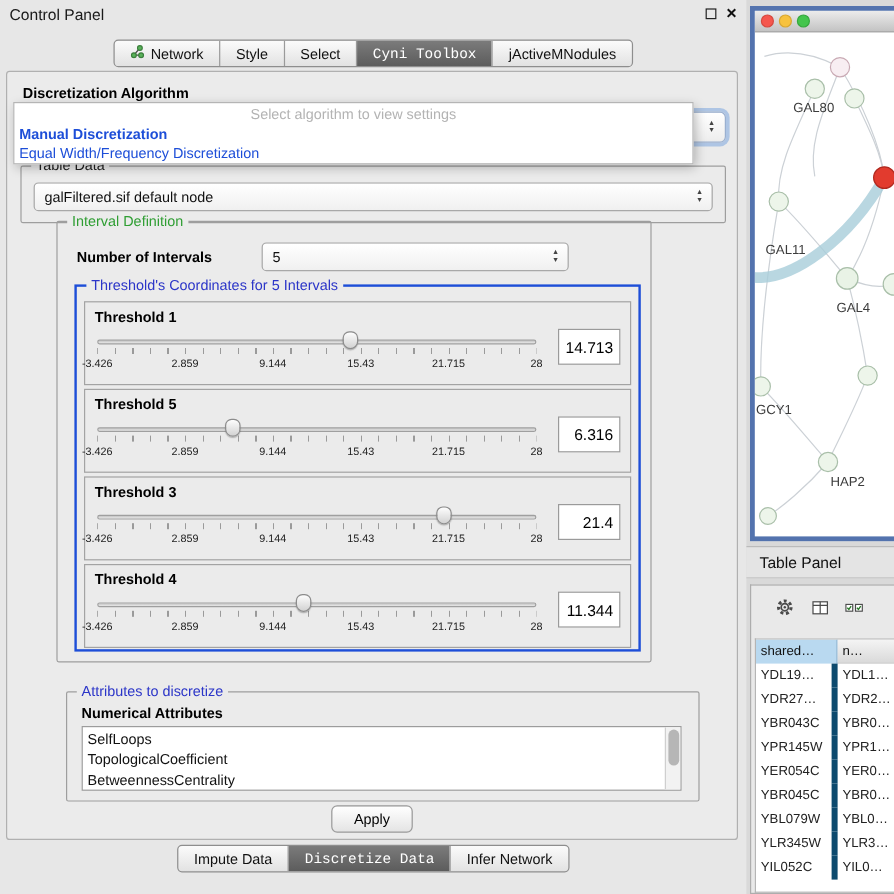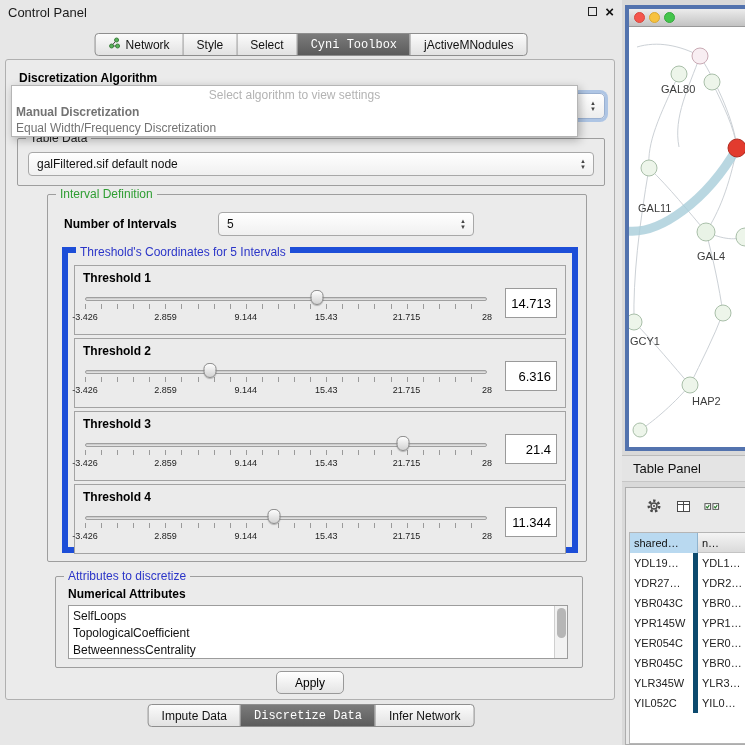--- a/index.html
+++ b/index.html
@@ -22,39 +22,39 @@
 
   .inner-panel { position:absolute; left:5px; top:59px; width:610px; height:641px; background:#ebebeb; border:1px solid #b0b0b0; border-radius:3px; }
 
   .algo-label { position:absolute; left:13px; top:11px; font-weight:bold; font-size:12px; color:#000; }
 
   .combo-stub { position:absolute; left:549px; top:33px; width:50px; height:26px; background:linear-gradient(#ffffff,#ededed); border:1px solid #9ab0d0; border-radius:5px; box-shadow:0 0 0 3px rgba(100,150,220,.45); z-index:5; }
   .combo-stub .combo-arrows { right:4px; }
 
   .algo-popup { position:absolute; left:5px; top:25px; width:567px; background:#fff; border:1px solid #b5b5b5; box-shadow:2px 3px 9px rgba(0,0,0,.28); z-index:10; }
   .popup-prompt { height:18px; text-align:center; color:#b3b3b3; font-size:12px; line-height:18px; }
-  .popup-item { height:16px; padding-left:4px; font-size:12px; line-height:16px; color:#737373; cursor:default; }
+  .popup-item { height:16px; padding-left:4px; font-size:12px; line-height:16px; color:#1d4ed8; cursor:default; }
   .popup-item.bold { font-weight:bold; }
 
   .group { position:absolute; border:1px solid #9e9e9e; border-radius:2px; }
   .group-legend { position:absolute; top:-8px; left:8px; background:#ebebeb; padding:0 4px; font-size:12px; color:#222; white-space:nowrap; }
   .legend-green { color:#2f9e33; }
   .legend-blue { color:#2b35c8; }
 
   .combo { background:linear-gradient(#ffffff,#f0f0f0); border:1px solid #a8a8a8; border-radius:4px; font-size:12px; display:flex; align-items:center; padding:0 22px 0 8px; position:relative; color:#111; cursor:default; }
   .combo-arrows { position:absolute; right:3px; top:0; bottom:0; width:14px; display:flex; flex-direction:column; align-items:center; justify-content:center; color:#444; font-size:6px; line-height:5px; gap:1px; }
 
   .table-data-group { left:11px; top:78px; width:588px; height:48px; }
   .table-data-combo { position:absolute; left:10px; top:13px; right:10px; height:24px; }
 
-  .interval-group { left:41px; top:134px; width:540px; height:368px;text-decoration:underline; }
+  .interval-group { left:41px; top:124px; width:496px; height:368px;text-decoration:underline; }
   .noi-label { position:absolute; left:16px; top:22px; font-weight:bold; font-size:12px; color:#000; }
   .noi-combo { position:absolute; left:170px; top:17px; width:256px; height:24px; }
 
-  .thresholds-group { position:absolute; left:14px; top:52px; right:8px; bottom:8px; border:6px solid #1d4ed8; }
+  .thresholds-group { position:absolute; left:14px; top:52px; right:8px; bottom:8px; border:2px solid #1d4ed8; }
 
   .th-box { position:absolute; left:6px; right:6px; height:70px; border:1px solid #a3a3a3; background:#ebebeb; }
   .th-box.t0 { top:12px; } .th-box.t1 { top:85px; } .th-box.t2 { top:158px; } .th-box.t3 { top:231px; }
   .th-label { position:absolute; left:8px; top:5px; font-weight:bold; font-size:12px; color:#000; }
   .th-value { position:absolute; right:8px; top:22px; width:52px; height:30px; background:#fff; border:1px solid #9a9a9a; font-size:13px; display:flex; align-items:center; justify-content:flex-end; padding-right:5px; color:#000; }
   .th-slider { position:absolute; left:10px; right:78px; top:22px; height:42px; }
   .track { position:absolute; left:0; right:0; top:9px; height:4px; background:linear-gradient(#c4c4c4,#e9e9e9); border:1px solid #9f9f9f; border-radius:2px; }
   .thumb { position:absolute; top:2px; width:13px; height:15px; background:linear-gradient(#fdfdfd,#d2d2d2); border:1px solid #8c8c8c; border-radius:6px 6px 7px 7px; transform:translateX(-50%); box-shadow:0 1px 1px rgba(0,0,0,.25); z-index:2; }
   .ticks { position:absolute; left:0; right:0; top:16px; height:5px; background-image:repeating-linear-gradient(90deg,#9a9a9a 0,#9a9a9a 1px,transparent 1px,transparent 4%); }
   .scale { position:absolute; left:0; right:0; top:24px; height:11px; font-size:9px; color:#222; }
@@ -187,21 +187,21 @@
                 <span class="sc2">9.144</span>
                 <span class="sc3">15.43</span>
                 <span class="sc4">21.715</span>
                 <span class="sc5">28</span>
               </div>
             </div>
             <div class="th-value">14.713</div>
           </div>
 
           <div class="th-box t1">
-            <div class="th-label">Threshold 2</div>
+            <div class="th-label">Threshold 5</div>
             <div class="th-slider">
               <div class="track"></div>
               <div class="thumb" style="left: 30.9998%;"></div>
               <div class="ticks"></div>
               <div class="scale">
                 <span class="sc0">-3.426</span>
                 <span class="sc1">2.859</span>
                 <span class="sc2">9.144</span>
                 <span class="sc3">15.43</span>
                 <span class="sc4">21.715</span>
@@ -380,20 +380,24 @@
         </div>
       <div class="tp-row">
           <div class="tp-td col1">YER054C</div>
           <div class="tp-td col2">YER0…</div>
         </div>
       <div class="tp-row">
           <div class="tp-td col1">YBR045C</div>
           <div class="tp-td col2">YBR0…</div>
         </div>
       <div class="tp-row">
+          <div class="tp-td col1">YBL079W</div>
+          <div class="tp-td col2">YBL0…</div>
+        </div>
+      <div class="tp-row">
           <div class="tp-td col1">YLR345W</div>
           <div class="tp-td col2">YLR3…</div>
         </div>
       <div class="tp-row">
           <div class="tp-td col1">YIL052C</div>
           <div class="tp-td col2">YIL0…</div>
         </div>
     </div>
   </div>
 

